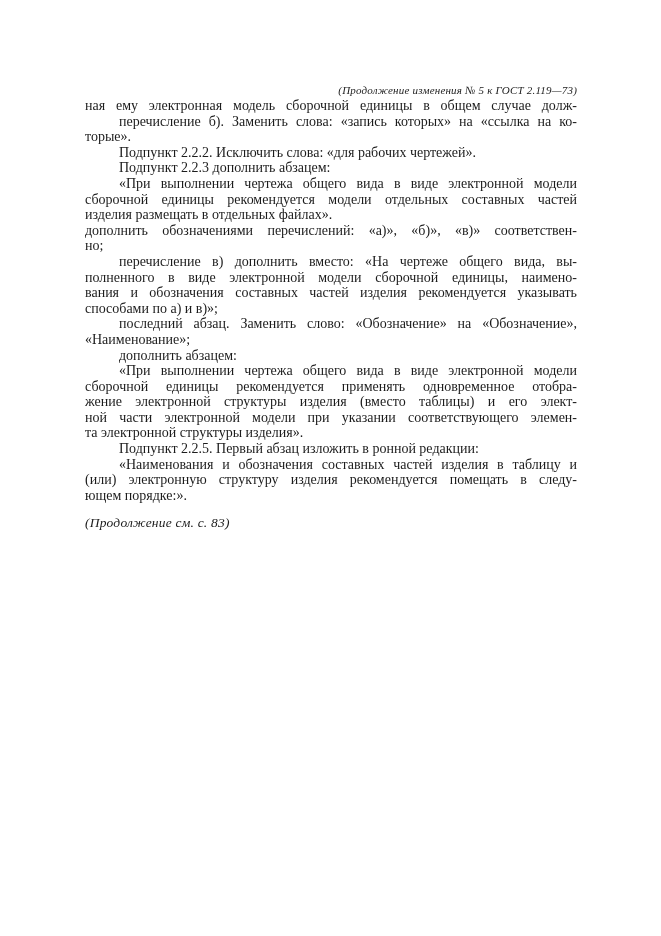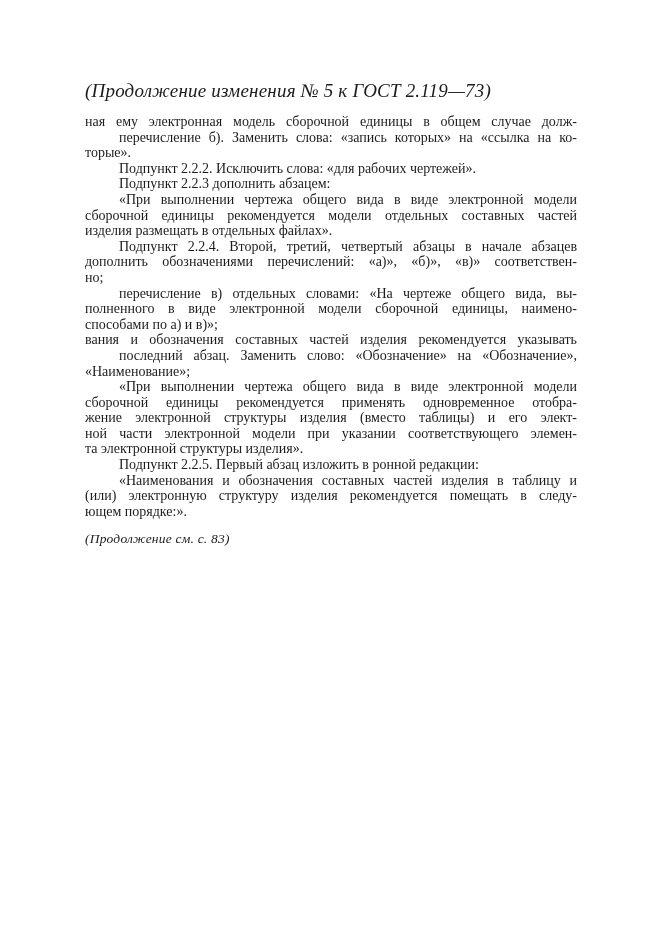--- a/index.html
+++ b/index.html
@@ -17,24 +17,24 @@
     overflow: hidden;
   }
   .content {
     position: absolute;
     left: 85px;
     top: 83px;
     width: 492px;
   }
   .header-note {
     font-style: italic;
-    text-align: left;
-    font-size: 19px;
+    text-align: right;
+    font-size: 11px;
     line-height: 15px;
-    margin-bottom: 16px;
+    margin-bottom: 0;
     letter-spacing: 0.2px;
   }
   .doc-body {
     font-size: 14px;
   }
   .line {
     line-height: 15.6px;
     text-align: left;
   }
   .line.just {
@@ -61,29 +61,29 @@
     <div class="header-note">(Продолжение изменения № 5 к ГОСТ 2.119—73)</div>
     <div class="doc-body">
         <div class="line just">ная ему электронная модель сборочной единицы в общем случае долж-</div>
         <div class="line indent just">перечисление б). Заменить слова: «запись которых» на «ссылка на ко-</div>
         <div class="line">торые».</div>
         <div class="line indent">Подпункт 2.2.2. Исключить слова: «для рабочих чертежей».</div>
         <div class="line indent">Подпункт 2.2.3 дополнить абзацем:</div>
         <div class="line indent just">«При выполнении чертежа общего вида в виде электронной модели</div>
         <div class="line just">сборочной единицы рекомендуется модели отдельных составных частей</div>
         <div class="line">изделия размещать в отдельных файлах».</div>
-        <div class="line indent just">Подпункт 2.2.4. Второй, третий, четвертый абзацы в начале абзацев</div>
         <div class="line just">дополнить обозначениями перечислений: «а)», «б)», «в)» соответствен-</div>
         <div class="line">но;</div>
-        <div class="line indent just">перечисление в) отдельных словами: «На чертеже общего вида, вы-</div>
+        <div class="line indent just">перечисление в) дополнить вместо: «На чертеже общего вида, вы-</div>
         <div class="line just">полненного в виде электронной модели сборочной единицы, наимено-</div>
+        <div class="line just">вания и обозначения составных частей изделия рекомендуется указывать</div>
         <div class="line">способами по а) и в)»;</div>
-        <div class="line just">вания и обозначения составных частей изделия рекомендуется указывать</div>
         <div class="line indent just">последний абзац. Заменить слово: «Обозначение» на «Обозначение»,</div>
         <div class="line">«Наименование»;</div>
+        <div class="line indent">дополнить абзацем:</div>
         <div class="line indent just">«При выполнении чертежа общего вида в виде электронной модели</div>
         <div class="line just">сборочной единицы рекомендуется применять одновременное отобра-</div>
         <div class="line just">жение электронной структуры изделия (вместо таблицы) и его элект-</div>
         <div class="line just">ной части электронной модели при указании соответствующего элемен-</div>
         <div class="line">та электронной структуры изделия».</div>
         <div class="line indent">Подпункт 2.2.5. Первый абзац изложить в ронной редакции:</div>
         <div class="line indent just">«Наименования и обозначения составных частей изделия в таблицу и</div>
         <div class="line just">(или) электронную структуру изделия рекомендуется помещать в следу-</div>
         <div class="line">ющем порядке:».</div>
       </div>

